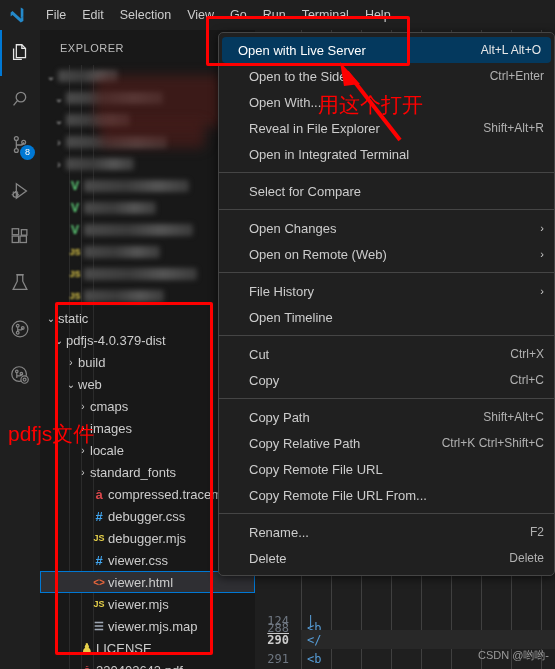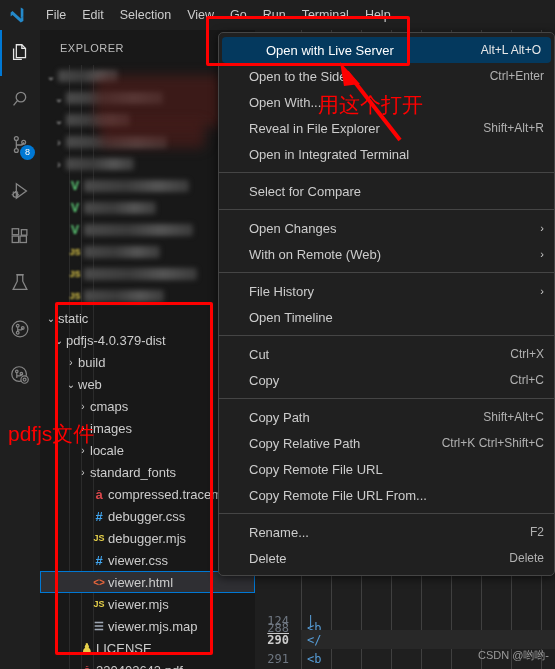--- a/index.html
+++ b/index.html
@@ -177,21 +177,21 @@
     display: flex; align-items: center;
     padding: 0 10px 0 30px;
     font-size: 13px; color: #cccccc;
     position: relative;
     white-space: nowrap;
   }
   .ctxitem.highlight {
     background: #04395e;
     color: #ffffff;
     margin: 0 3px; border-radius: 4px;
-    padding-left: 44px;
+    padding-left: 16px;
   }
   .ctxlabel { flex: 1 1 auto; }
   .ctxkey { color: #b1b1b1; font-size: 12px; padding-left: 18px; }
   .ctxitem.highlight .ctxkey { color: #e8e8e8; }
   .ctxarrow { color: #cccccc; font-size: 11px; padding-left: 18px; }
   .ctxsep {
     height: 1px; background: #454545; margin: 5px 0;
   }
 
   
@@ -510,21 +510,21 @@
       <div class="ctxsep"></div>
       <div class="ctxitem">
         <span class="ctxlabel">Select for Compare</span>
       </div>
       <div class="ctxsep"></div>
       <div class="ctxitem">
         <span class="ctxlabel">Open Changes</span>
         <span class="ctxarrow">›</span>
       </div>
       <div class="ctxitem">
-        <span class="ctxlabel">With on Remote (Web)</span>
+        <span class="ctxlabel">Open on Remote (Web)</span>
         <span class="ctxarrow">›</span>
       </div>
       <div class="ctxsep"></div>
       <div class="ctxitem">
         <span class="ctxlabel">File History</span>
         <span class="ctxarrow">›</span>
       </div>
       <div class="ctxitem">
         <span class="ctxlabel">Open Timeline</span>
       </div>

